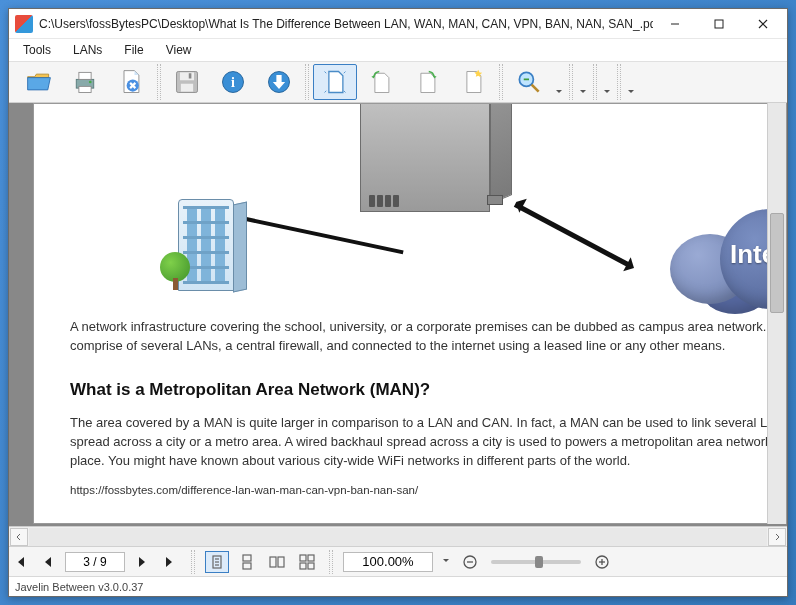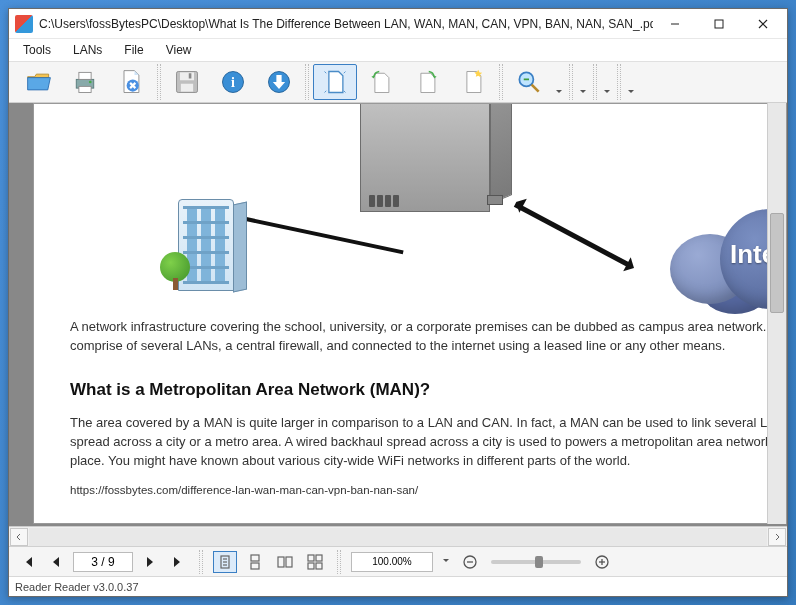--- a/index.html
+++ b/index.html
@@ -208,40 +208,40 @@
     position:absolute; right:2px; top:0; bottom:22px; width:18px;
     background:#f0f0f0; border-left:1px solid #ccc;
     display:flex; flex-direction:column; align-items:center;
   }
   .vscroll .tracky { flex:1; width:18px; background:#e8e8e8; position:relative; }
   .vscroll .thumb { position:absolute; left:2px; right:2px; top:110px; height:100px; background:#c5c5c5; border:1px solid #aaa; border-radius:2px; }
   .bottombar {
     height: 30px;
     background:#f5f5f5; border-top:1px solid #d0d0d0;
     display:flex; align-items:center; gap:6px;
-    padding:0 8px;
+    padding:0 0;
   }
   .nav-btn {
     width:22px; height:22px; display:flex; align-items:center; justify-content:center;
   }
   .nav-btn svg { width:14px; height:14px; fill:#222; }
   .page-input {
     width:60px; height:20px; border:1px solid #bbb; text-align:center;
     font-size:12px; background:#fff;
   }
   .bsep { width:4px; height:24px; border-left:1px dotted #bbb; border-right:1px dotted #bbb; margin:0 4px;}
   .layout-btn {
     width:24px; height:22px; display:flex; align-items:center; justify-content:center;
     border:1px solid transparent;
   }
   .layout-btn.sel { border-color:#3a7fc4; background:#dcebfa; }
   .layout-btn svg { width:16px; height:16px; stroke:#666; fill:none; stroke-width:1.2; }
   .zoom-box {
-    width:82px; height:20px; border:1px solid #bbb; text-align:center;
-    font-size:10px; background:#fff; display:flex; align-items:center; justify-content:center;
+    width:90px; height:20px; border:1px solid #bbb; text-align:center;
+    font-size:13px; background:#fff; display:flex; align-items:center; justify-content:center;
   }
   .zoom-drop { width:14px; display:flex; align-items:center; justify-content:center; }
   .zoom-drop::after { content:""; border:3px solid transparent; border-top-color:#555; }
   .zbtn { width:22px;height:22px;display:flex;align-items:center;justify-content:center; }
   .zbtn svg{width:14px;height:14px;stroke:#555;stroke-width:1.3;fill:none;}
   .slider { width:90px; height:4px; background:#ccc; border-radius:2px; position:relative; margin:0 4px;}
   .slider .knob{ position:absolute; left:44px; top:-4px; width:8px; height:12px; background:#888; border-radius:2px;}
   .statusbar {
     height:20px; background:#fff; border-top:1px solid #d8d8d8;
     display:flex; align-items:center; padding:0 6px;
@@ -503,16 +503,16 @@
     <div class="zbtn">
         <svg viewBox="0 0 14 14">
           <circle cx="7" cy="7" r="6"></circle>
           <line x1="4" y1="7" x2="10" y2="7"></line>
           <line x1="7" y1="4" x2="7" y2="10"></line>
         </svg>
       </div>
   </div>
 
   <div class="statusbar">
-    <span>Reader Reader v3.0.0.37</span>
+    <span>Javelin Between v3.0.0.37</span>
   </div>
 
 </div>
 
 </body></html>

